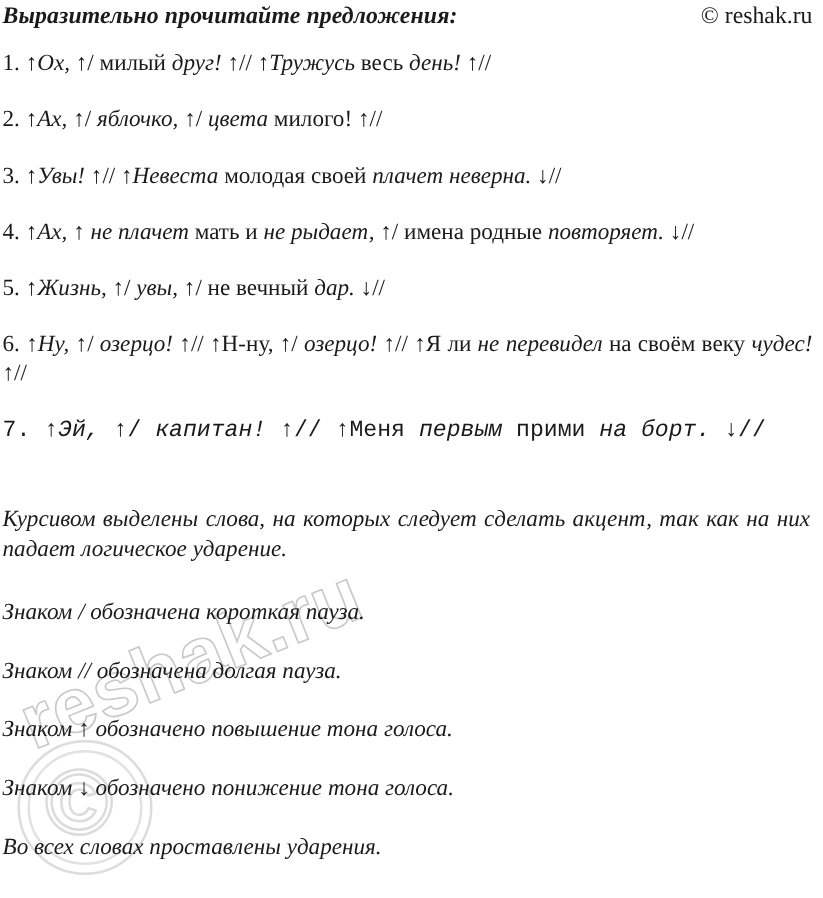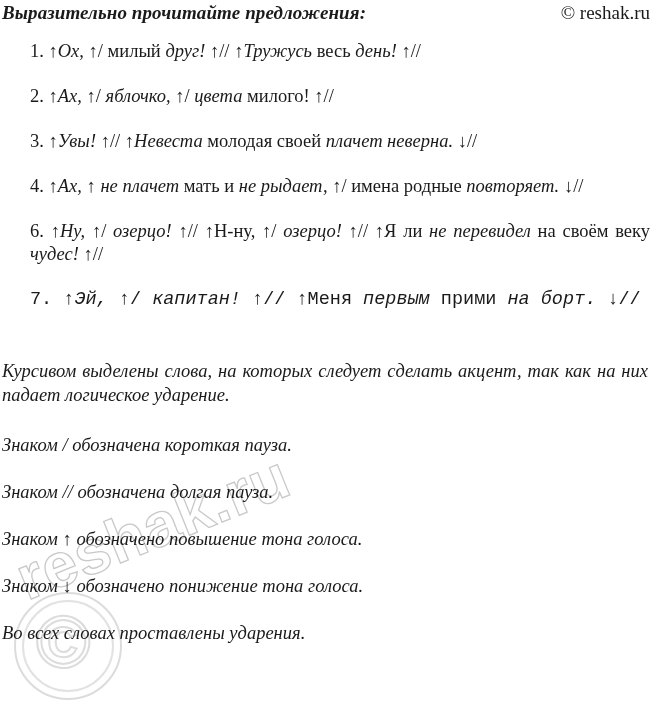--- a/index.html
+++ b/index.html
@@ -43,21 +43,20 @@
     font-style: normal;
     font-weight: normal;
     font-size: 19px;
     white-space: nowrap;
     padding-right: 4px;
   }
 
   
   .sentences {
     margin-top: 12px;
-    margin-left: 28px;
   }
   .sentence {
     font-size: 18.5px;
     line-height: 23px;
     text-align: justify;
     text-justify: inter-word;
     margin-bottom: 22px;
     padding-right: 4px;
   }
   .sentence:last-child { margin-bottom: 0; font-family: Liberation Mono, monospace; }
@@ -153,20 +152,21 @@
   <div class="header-row">
     <div class="page-title">Выразительно прочитайте предложения:</div>
     <div class="copyright">© reshak.ru</div>
   </div>
 
   <div class="sentences">
       <div class="sentence"><span class="num">1. </span><span class="it">↑Ох, </span><span class="mark">↑/ </span><span class="up">милый </span><span class="it">друг! </span><span class="mark">↑// </span><span class="it">↑Тружусь </span><span class="up">весь </span><span class="it">день! </span><span class="mark">↑//</span></div>
       <div class="sentence"><span class="num">2. </span><span class="it">↑Ах, </span><span class="mark">↑/ </span><span class="it">яблочко, </span><span class="mark">↑/ </span><span class="it">цвета </span><span class="up">милого! </span><span class="mark">↑//</span></div>
       <div class="sentence"><span class="num">3. </span><span class="it">↑Увы! </span><span class="mark">↑// </span><span class="it">↑Невеста </span><span class="up">молодая своей </span><span class="it">плачет неверна. </span><span class="mark">↓//</span></div>
       <div class="sentence s4"><span class="num">4. </span><span class="it">↑Ах, </span><span class="mark">↑ </span><span class="it">не плачет </span><span class="up">мать и </span><span class="it">не рыдает, </span><span class="mark">↑/ </span><span class="up">имена родные </span><span class="it">повторяет. </span><span class="mark">↓//</span></div>
+      <div class="sentence"><span class="num">5. </span><span class="it">↑Жизнь, </span><span class="mark">↑/ </span><span class="it">увы, </span><span class="mark">↑/ </span><span class="up">не вечный </span><span class="it">дар. </span><span class="mark">↓//</span></div>
       <div class="sentence"><span class="num">6. </span><span class="it">↑Ну, </span><span class="mark">↑/ </span><span class="it">озерцо! </span><span class="mark">↑// </span><span class="up">↑Н-ну, </span><span class="mark">↑/ </span><span class="it">озерцо! </span><span class="mark">↑// </span><span class="up">↑Я ли </span><span class="it">не перевидел </span><span class="up">на своём веку </span><span class="it">чудес! </span><span class="mark">↑//</span></div>
       <div class="sentence"><span class="num">7. </span><span class="it">↑Эй, </span><span class="mark">↑/ </span><span class="it">капитан! </span><span class="mark">↑// </span><span class="up">↑Меня </span><span class="it">первым </span><span class="up">прими </span><span class="it">на борт. </span><span class="mark">↓//</span></div>
     </div>
 
   <div class="notes">
       <div class="note note-para">Курсивом выделены слова, на которых следует сделать акцент, так как на них падает логическое ударение.</div>
       <div class="note">Знаком / обозначена короткая пауза.</div>
       <div class="note">Знаком // обозначена долгая пауза.</div>
       <div class="note">Знаком ↑ обозначено повышение тона голоса.</div>
       <div class="note">Знаком ↓ обозначено понижение тона голоса.</div>

